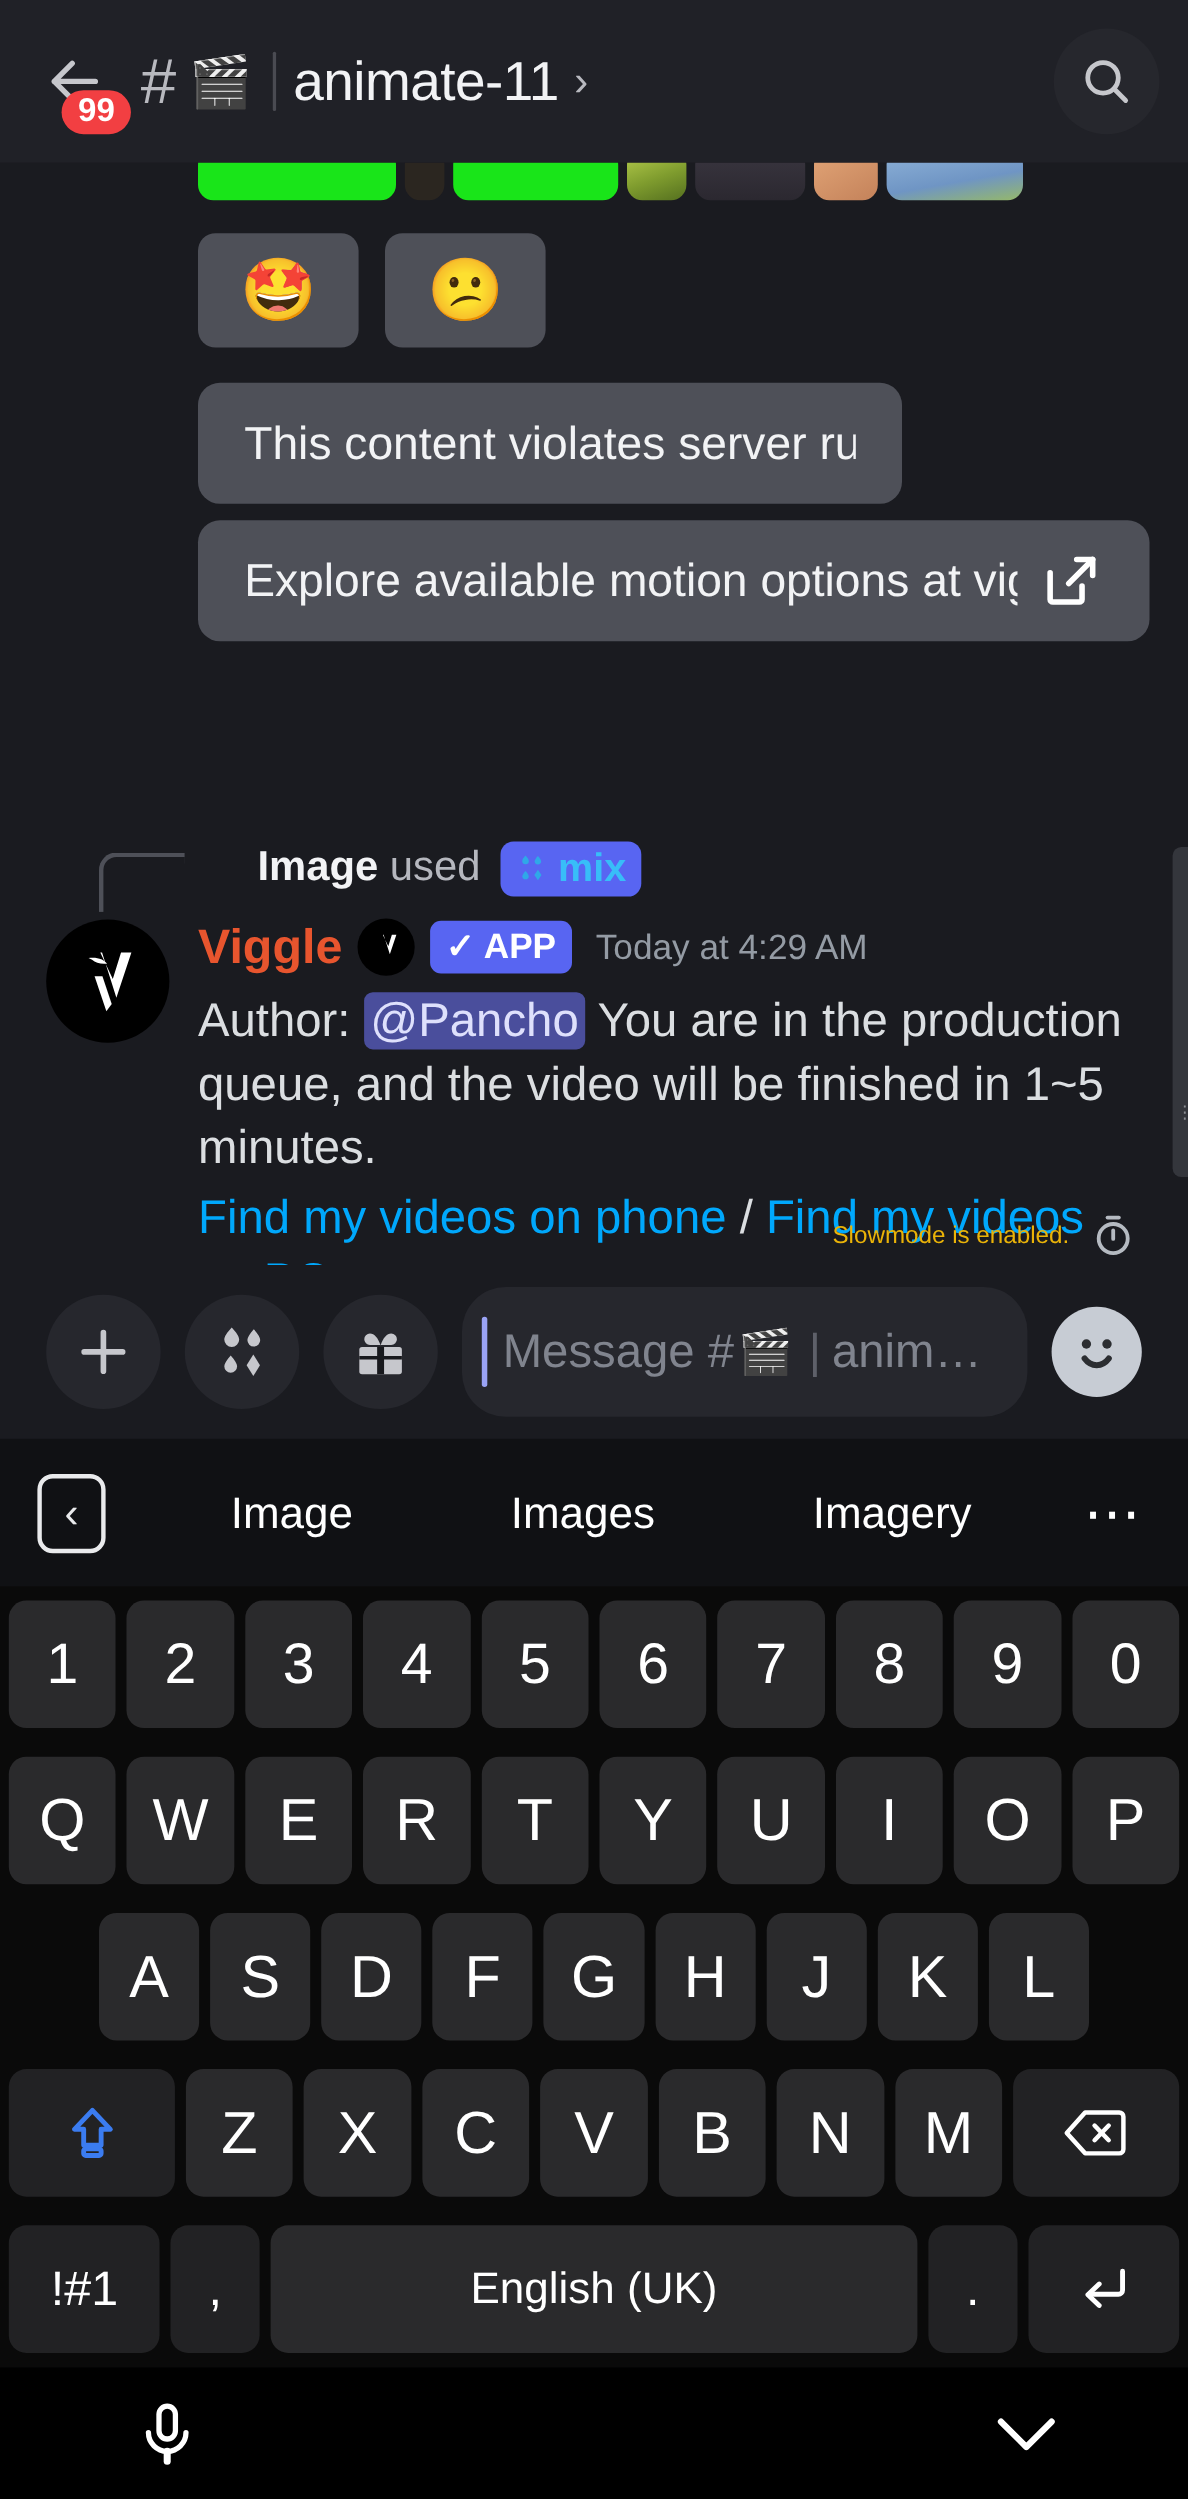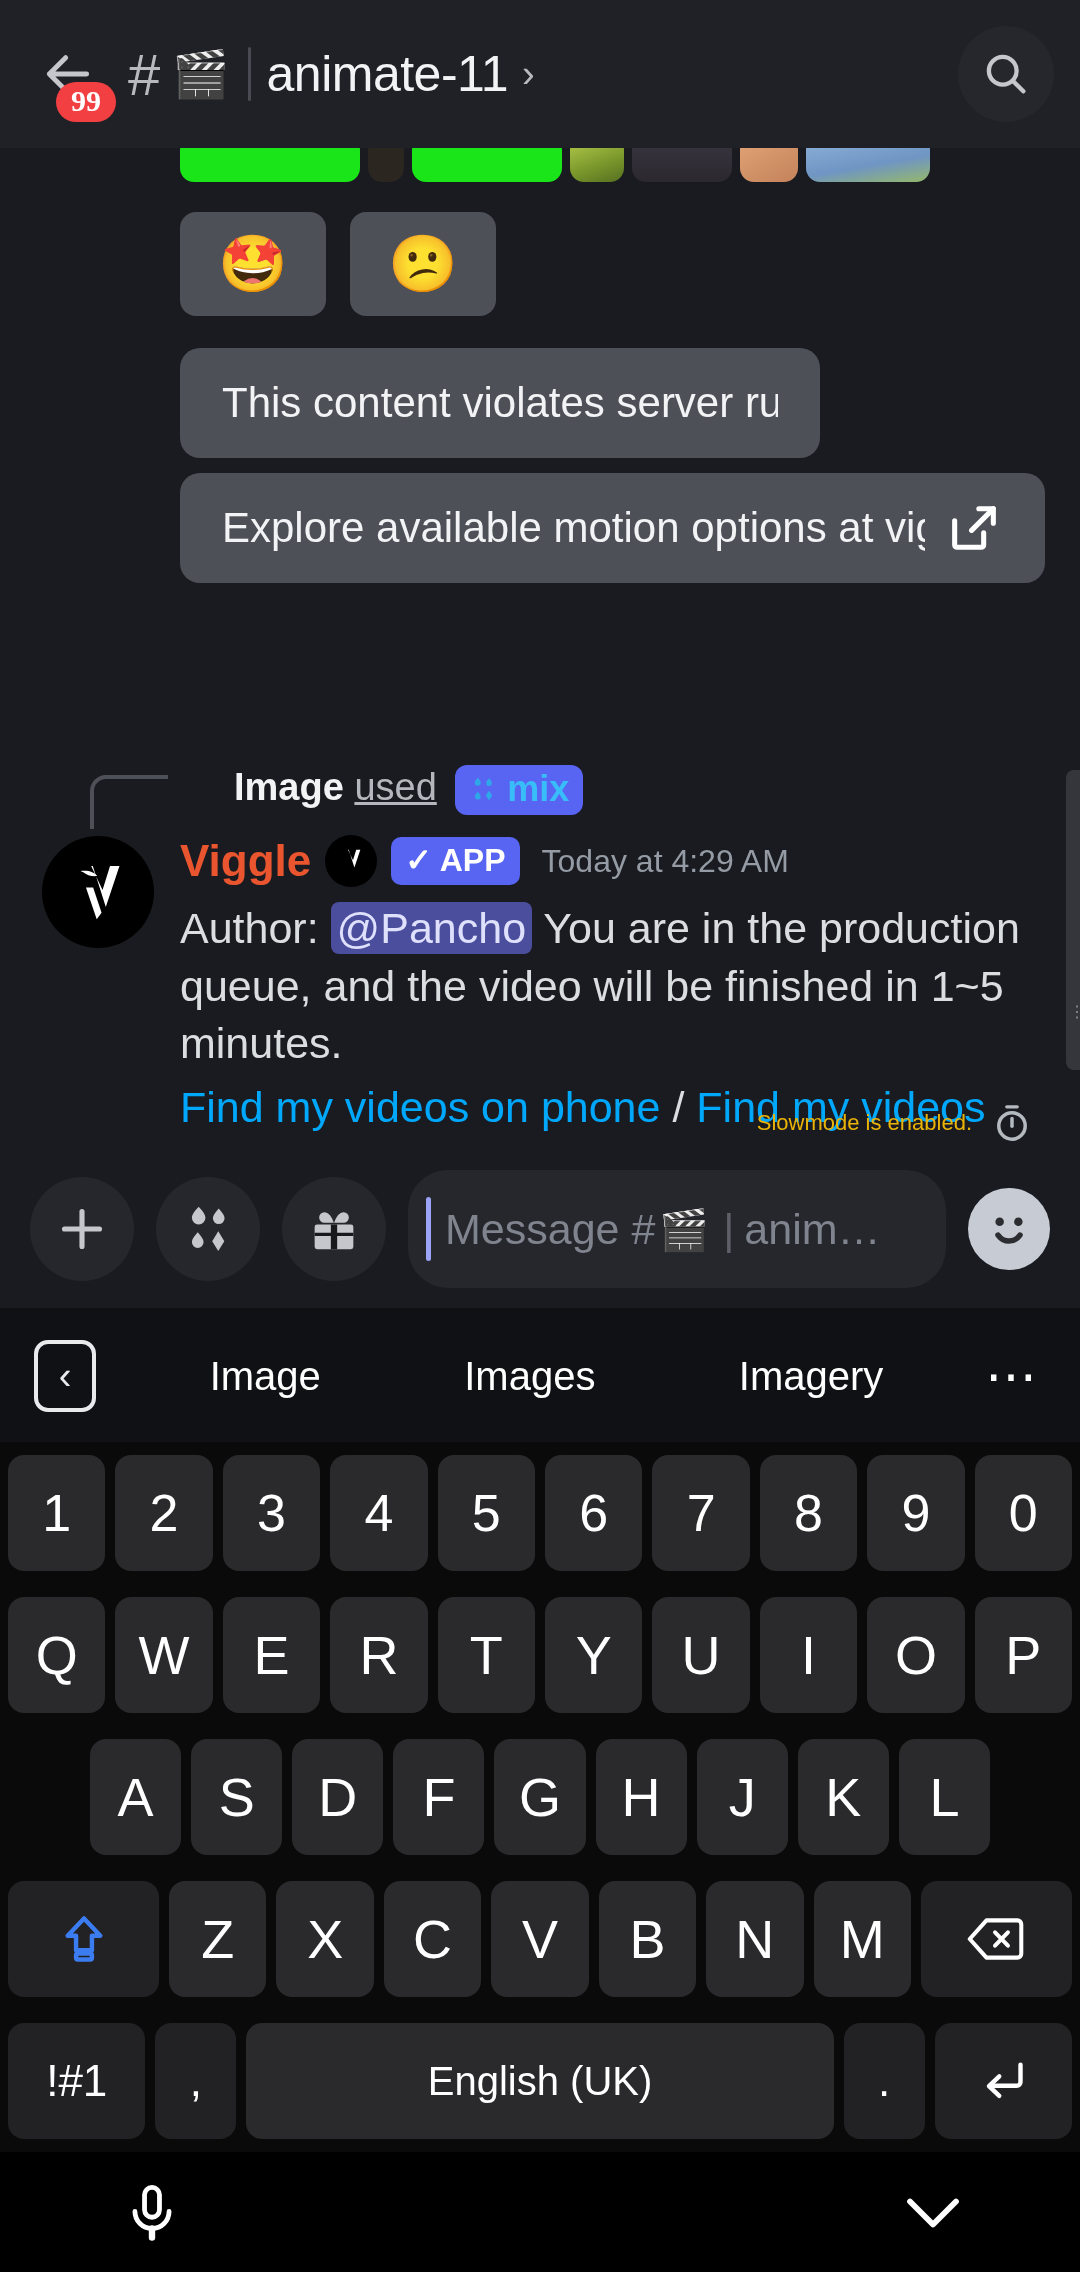--- a/index.html
+++ b/index.html
@@ -15,21 +15,21 @@
   .header {
     position:absolute; top:0; left:0; width:1080px; height:148px;
     background:#202127; display:flex; align-items:center; padding:0 26px;
   }
   .back-wrap { position:relative; width:84px; height:84px; display:flex; align-items:center; justify-content:center; }
   .back-arrow { width:56px; height:56px; }
   .badge {
     position:absolute; left:30px; top:50px;
     background:#f23f42; color:#fff; border-radius:26px;
     font-size:30px; font-weight:bold; padding:4px 15px 6px;
-    line-height:1; min-width:54px; text-align:center;font-family:Liberation Serif, serif;
+    line-height:1; min-width:54px; text-align:center;
   }
   .hash { font-size:58px; color:#b8b9bf; font-weight:400; margin-left:18px; letter-spacing:-2px; }
   .ch-emoji { font-size:46px; margin-left:14px; line-height:1; }
   .vdiv { width:3px; height:54px; background:#4a4b52; margin:0 16px 0 18px; border-radius:2px; }
   .ch-name { font-size:50px; color:#f2f3f5; font-weight:normal; letter-spacing:-0.5px; }
   .chev-right { font-size:38px; color:#b8b9bf; margin-left:14px; }
   .spacer { flex:1; }
   .search-btn {
     width:96px; height:96px; border-radius:50%; background:#26272d;
     display:flex; align-items:center; justify-content:center;
@@ -69,21 +69,21 @@
   .ext-icon { width:58px; height:58px; flex:none; margin-left:20px; }
 
   
   .used-line { position:absolute; top:605px; left:0; width:1080px; height:62px; }
   .reply-spine {
     position:absolute; left:90px; top:22px; width:78px; height:54px;
     border-left:4px solid #4e5058; border-top:4px solid #4e5058;
     border-top-left-radius:16px;
   }
   .used-text { position:absolute; left:234px; top:12px; font-size:38px; color:#f2f3f5; font-weight:bold; }
-  .used-verb { color:#b5b7be; font-weight:normal;text-decoration:underline; }
+  .used-verb { color:#b5b7be; font-weight:normal; }
   .mix-chip {
     display:inline-flex; align-items:center; gap:8px;
     background:#5865f2; border-radius:12px; padding:3px 14px 5px; margin-left:8px;
     vertical-align:-4px;
   }
   .mix-chip .mx-ic { width:30px; height:30px; }
   .mix-chip .mx-lb { font-size:36px; color:#38bdf8; font-weight:bold; }
 
   
   .botmsg { position:absolute; top:680px; left:0; width:1080px; }
@@ -113,21 +113,21 @@
 
   .scrollthumb {
     position:absolute; right:0; top:622px; width:14px; height:300px;
     background:#34363c; border-radius:8px 0 0 8px;
   }
   .scroll-dots { position:absolute; right:3px; top:858px; width:8px; color:#8b8d93; font-size:16px; line-height:0.7; letter-spacing:0; }
 
   
   .inputbar {
     position:absolute; top:1150px; left:0; width:1080px; height:160px;
-    background:#1a1b20; display:flex; align-items:center; padding:0 30px; gap:22px;
+    background:#1a1b20; display:flex; align-items:center; padding:0 42px; gap:22px;
     border-bottom:2px solid #101114;
   }
   .circ-btn { width:104px; height:104px; border-radius:50%; background:#26272d;
     display:flex; align-items:center; justify-content:center; flex:none; }
   .msgfield {
     flex:1; height:118px; background:#26272d; border-radius:40px;
     display:flex; align-items:center; padding:0 26px 0 18px; gap:0; overflow:hidden;
   }
   .caret { width:5px; height:64px; background:#9aa3f5; border-radius:3px; flex:none; }
   .ph { font-size:43px; color:#80848e; white-space:nowrap; margin-left:14px; }

